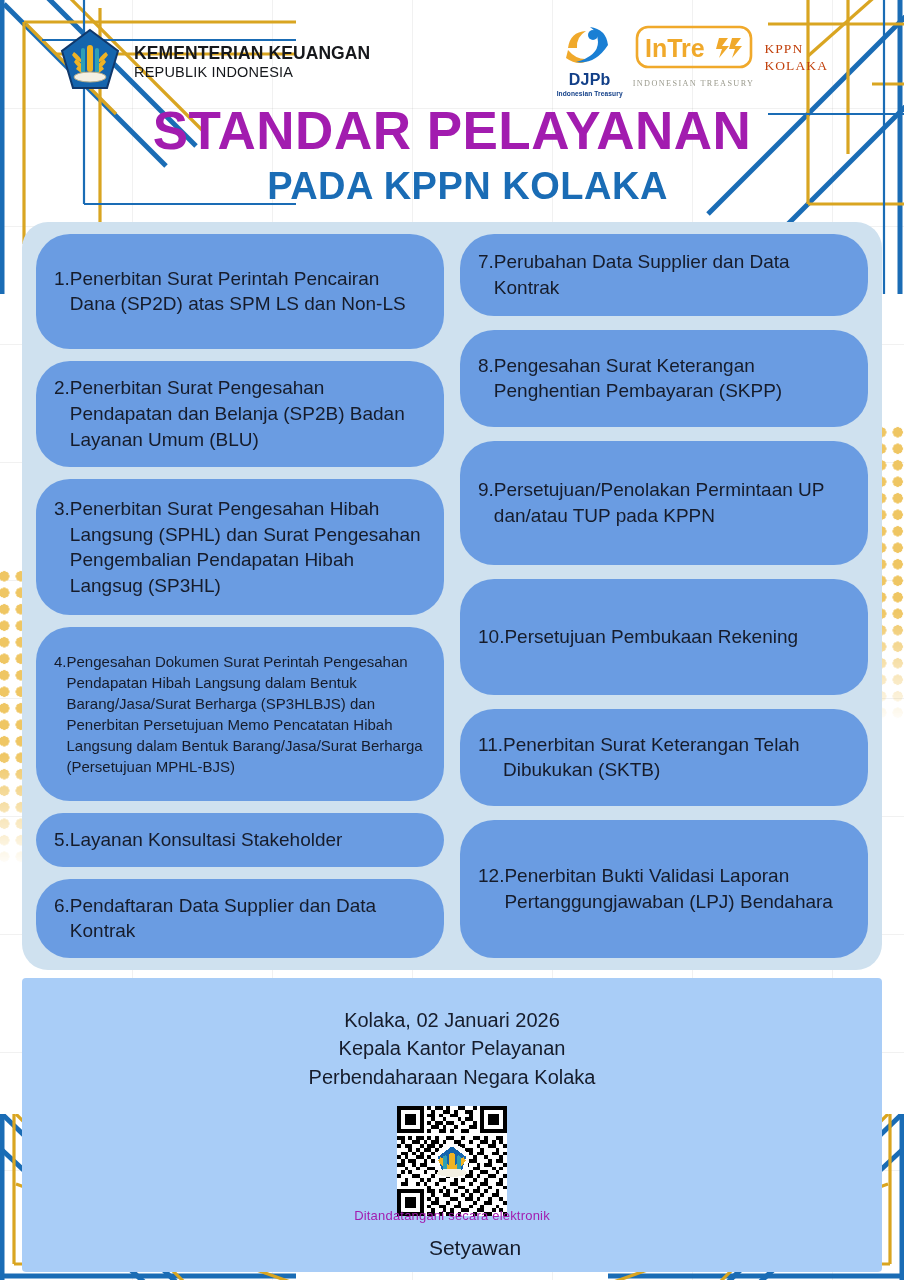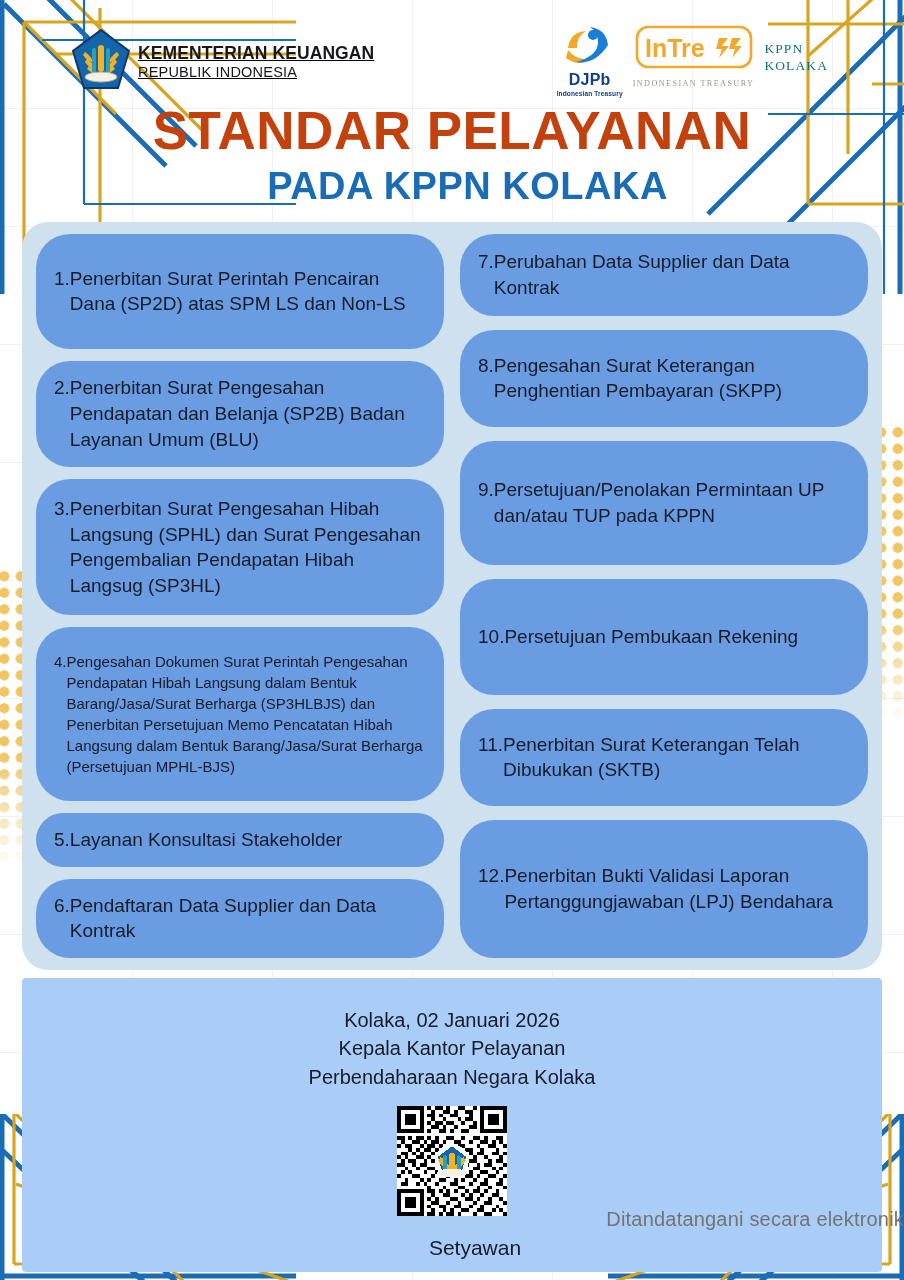--- a/index.html
+++ b/index.html
@@ -33,37 +33,37 @@
      background-size:16.5px 16.5px;}
   .dots-left{left:-4px;top:568px;width:66px;height:300px;
      -webkit-mask-image:linear-gradient(to bottom, #000 0 62%, transparent 100%);
      mask-image:linear-gradient(to bottom,#000 0 62%, transparent 100%);}
   .dots-right{right:-6px;top:424px;width:70px;height:300px;
      -webkit-mask-image:linear-gradient(to bottom,#000 0 62%, transparent 100%);
      mask-image:linear-gradient(to bottom,#000 0 62%, transparent 100%);}
 
   
   .header{position:relative;z-index:5;height:220px;}
-  .kemenkeu{position:absolute;left:70px;top:28px;display:flex;align-items:center;gap:6px;text-decoration:underline;}
+  .kemenkeu{position:absolute;left:59px;top:28px;display:flex;align-items:center;gap:13px;}
   .kemenkeu .txt{line-height:1.18;}
   .kemenkeu .l1{font-size:17.5px;font-weight:bold;color:#16181c;letter-spacing:.1px;}
   .kemenkeu .l2{font-size:14.5px;color:#16181c;letter-spacing:.2px;}
 
   .rightlogos{position:absolute;right:76px;top:24px;display:flex;align-items:flex-start;gap:10px;}
   .djpb{display:flex;flex-direction:column;align-items:center;}
   .djpb .dj-word{font-size:16px;font-weight:bold;color:#123f88;margin-top:1px;letter-spacing:.2px;}
   .djpb .dj-sub{font-size:6.6px;font-weight:bold;color:#123f88;letter-spacing:.1px;margin-top:1px;}
   .intress{display:flex;flex-direction:column;align-items:center;}
   .intress .it-sub{font-size:8.2px;color:#9a9a8d;letter-spacing:1.4px;margin-top:3px;
       font-family:"Liberation Serif", serif;}
-  .kppn-kolaka{font-family:"Liberation Serif", serif;font-size:13.5px;color:#0f766e;
+  .kppn-kolaka{font-family:"Liberation Serif", serif;font-size:13.5px;color:#c2410c;
       line-height:1.28;letter-spacing:1.1px;margin-top:16px;}
 
   .title-wrap{position:absolute;left:0;right:0;top:104px;text-align:center;z-index:6;}
-  .title-main{font-size:53px;font-weight:bold;color:#c2410c;letter-spacing:.5px;line-height:1;}
+  .title-main{font-size:53px;font-weight:bold;color:#a21caf;letter-spacing:.5px;line-height:1;}
   .title-sub{font-size:38px;font-weight:bold;color:#1a6cb5;letter-spacing:.5px;line-height:1;margin-top:10px;padding-left:31px;}
 
   
   .panel{position:absolute;left:22px;top:222px;width:860px;height:748px;
      background:#cfe1ef;border-radius:26px;z-index:4;}
   .cols{position:absolute;left:22px;top:222px;width:860px;height:748px;z-index:6;
      display:flex;gap:16px;padding:12px 14px;box-sizing:border-box;}
   .col{width:50%;display:flex;flex-direction:column;}
   .col-left{gap:12px;}
   .col-right{gap:14px;}
@@ -83,22 +83,22 @@
   .r10{height:120px}.r11{height:100px}.r12{height:143px}
 
   
   .footer{position:absolute;left:22px;right:22px;top:978px;height:294px;
      background:#a9cdf7;border-radius:4px;z-index:3;}
   .footer-text{position:absolute;left:0;right:0;top:1006px;z-index:7;text-align:center;
      font-size:20px;line-height:1.42;color:#161c2b;}
   .qr{position:absolute;left:50%;transform:translateX(-50%);top:1106px;z-index:7;
      width:110px;height:110px;background:#ffffff;}
   .qr svg{display:block}
-  .sig-note{position:absolute;left:0;right:0;top:1208px;z-index:7;text-align:right;
-     font-size:20px;color:#737373;letter-spacing:.2px;}
+  .sig-note{position:absolute;left:0;right:0;top:1208px;z-index:7;text-align:center;
+     font-size:13px;color:#a21caf;letter-spacing:.2px;}
   .sig-name{position:absolute;left:0;right:0;top:1236px;z-index:7;text-align:center;
      font-size:21px;color:#161c2b;padding-left:46px;}
 </style>
 </head>
 <body>
 
 <div class="poster">
 
   <div class="bg-grid"></div>
 

